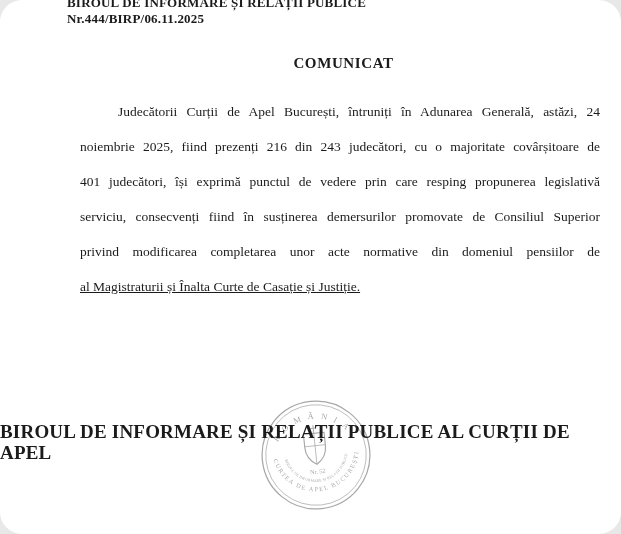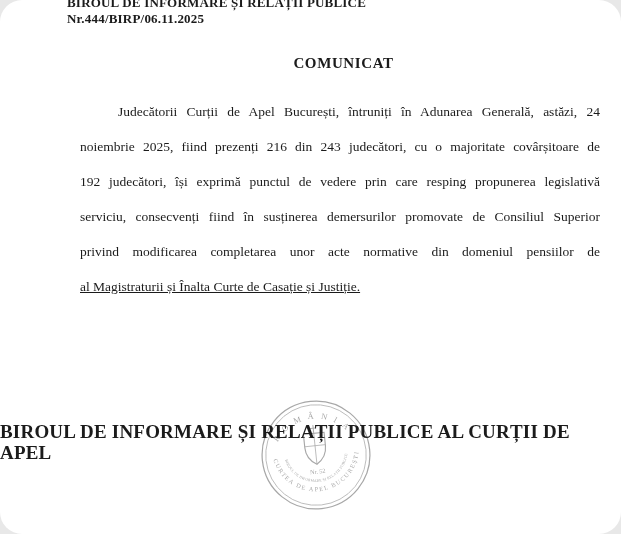--- a/index.html
+++ b/index.html
@@ -94,21 +94,21 @@
   <div class="doc-header">
     <div>BIROUL DE INFORMARE ȘI RELAȚII PUBLICE</div>
     <div>Nr.444/BIRP/06.11.2025</div>
   </div>
 
   <div class="doc-title">COMUNICAT</div>
 
   <div class="doc-body">
     <div class="body-line indent">Judecătorii Curții de Apel București, întruniți în Adunarea Generală, astăzi, 24</div>
     <div class="body-line">noiembrie 2025, fiind prezenți 216 din 243 judecători, cu o majoritate covârșitoare de</div>
-    <div class="body-line">192 judecători, își exprimă punctul de vedere prin care resping propunerea legislativă</div>
+    <div class="body-line">401 judecători, își exprimă punctul de vedere prin care resping propunerea legislativă</div>
     <div class="body-line">serviciu, consecvenți fiind în susținerea demersurilor promovate de Consiliul Superior</div>
     <div class="body-line">privind modificarea completarea unor acte normative din domeniul pensiilor de</div>
     <div class="body-line last">al Magistraturii și Înalta Curte de Casație și Justiție.</div>
   </div>
 
   <div class="seal">
     <svg width="114" height="114" viewBox="0 0 110 110">
       <defs>
         <path id="arcTop" d="M 13,62 A 42,42 0 0 1 97,62" fill="none"></path>
         <path id="arcBottomOuter" d="M 13,48 A 42,42 0 0 0 97,48" fill="none"></path>

